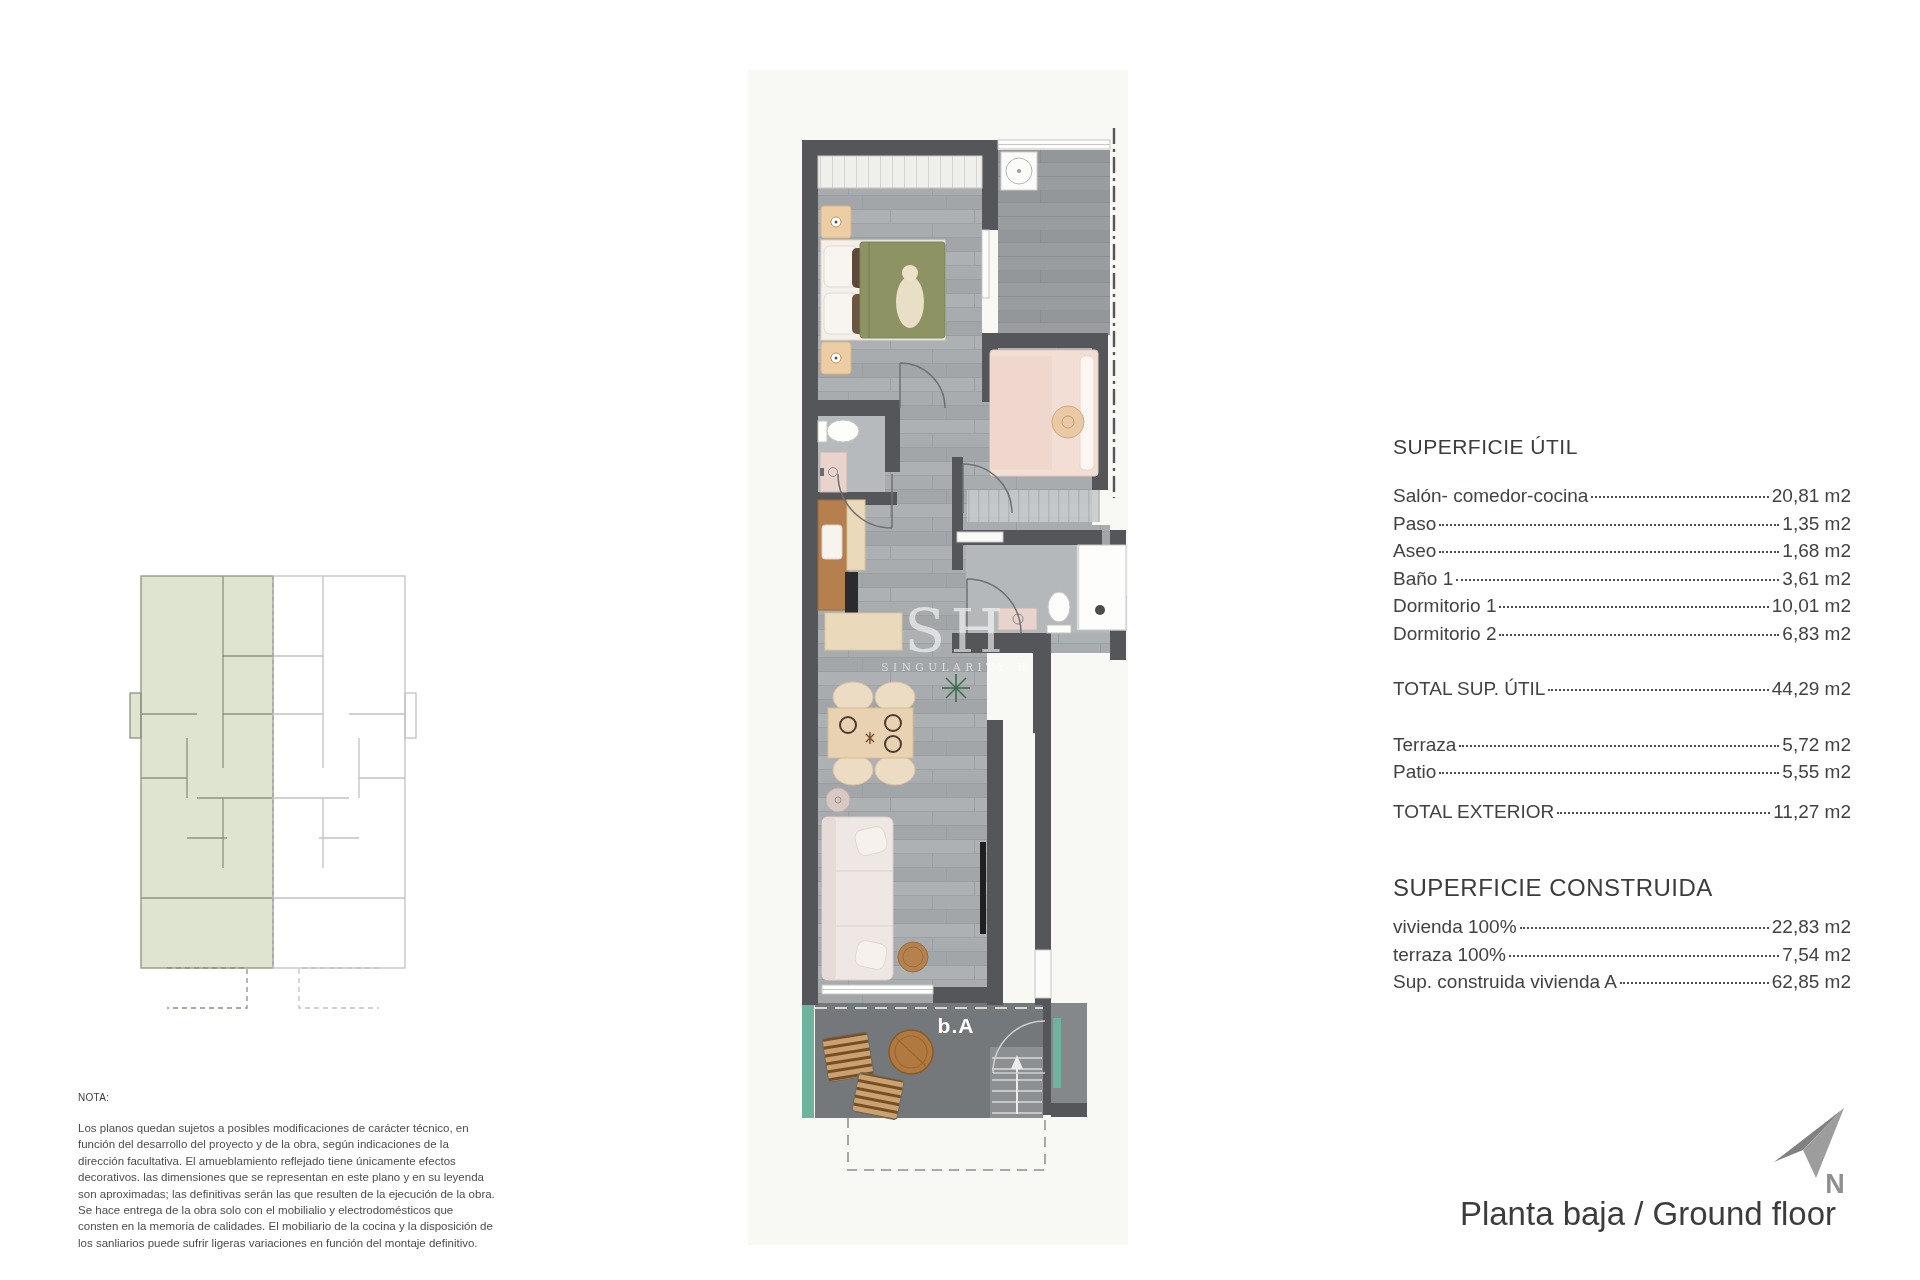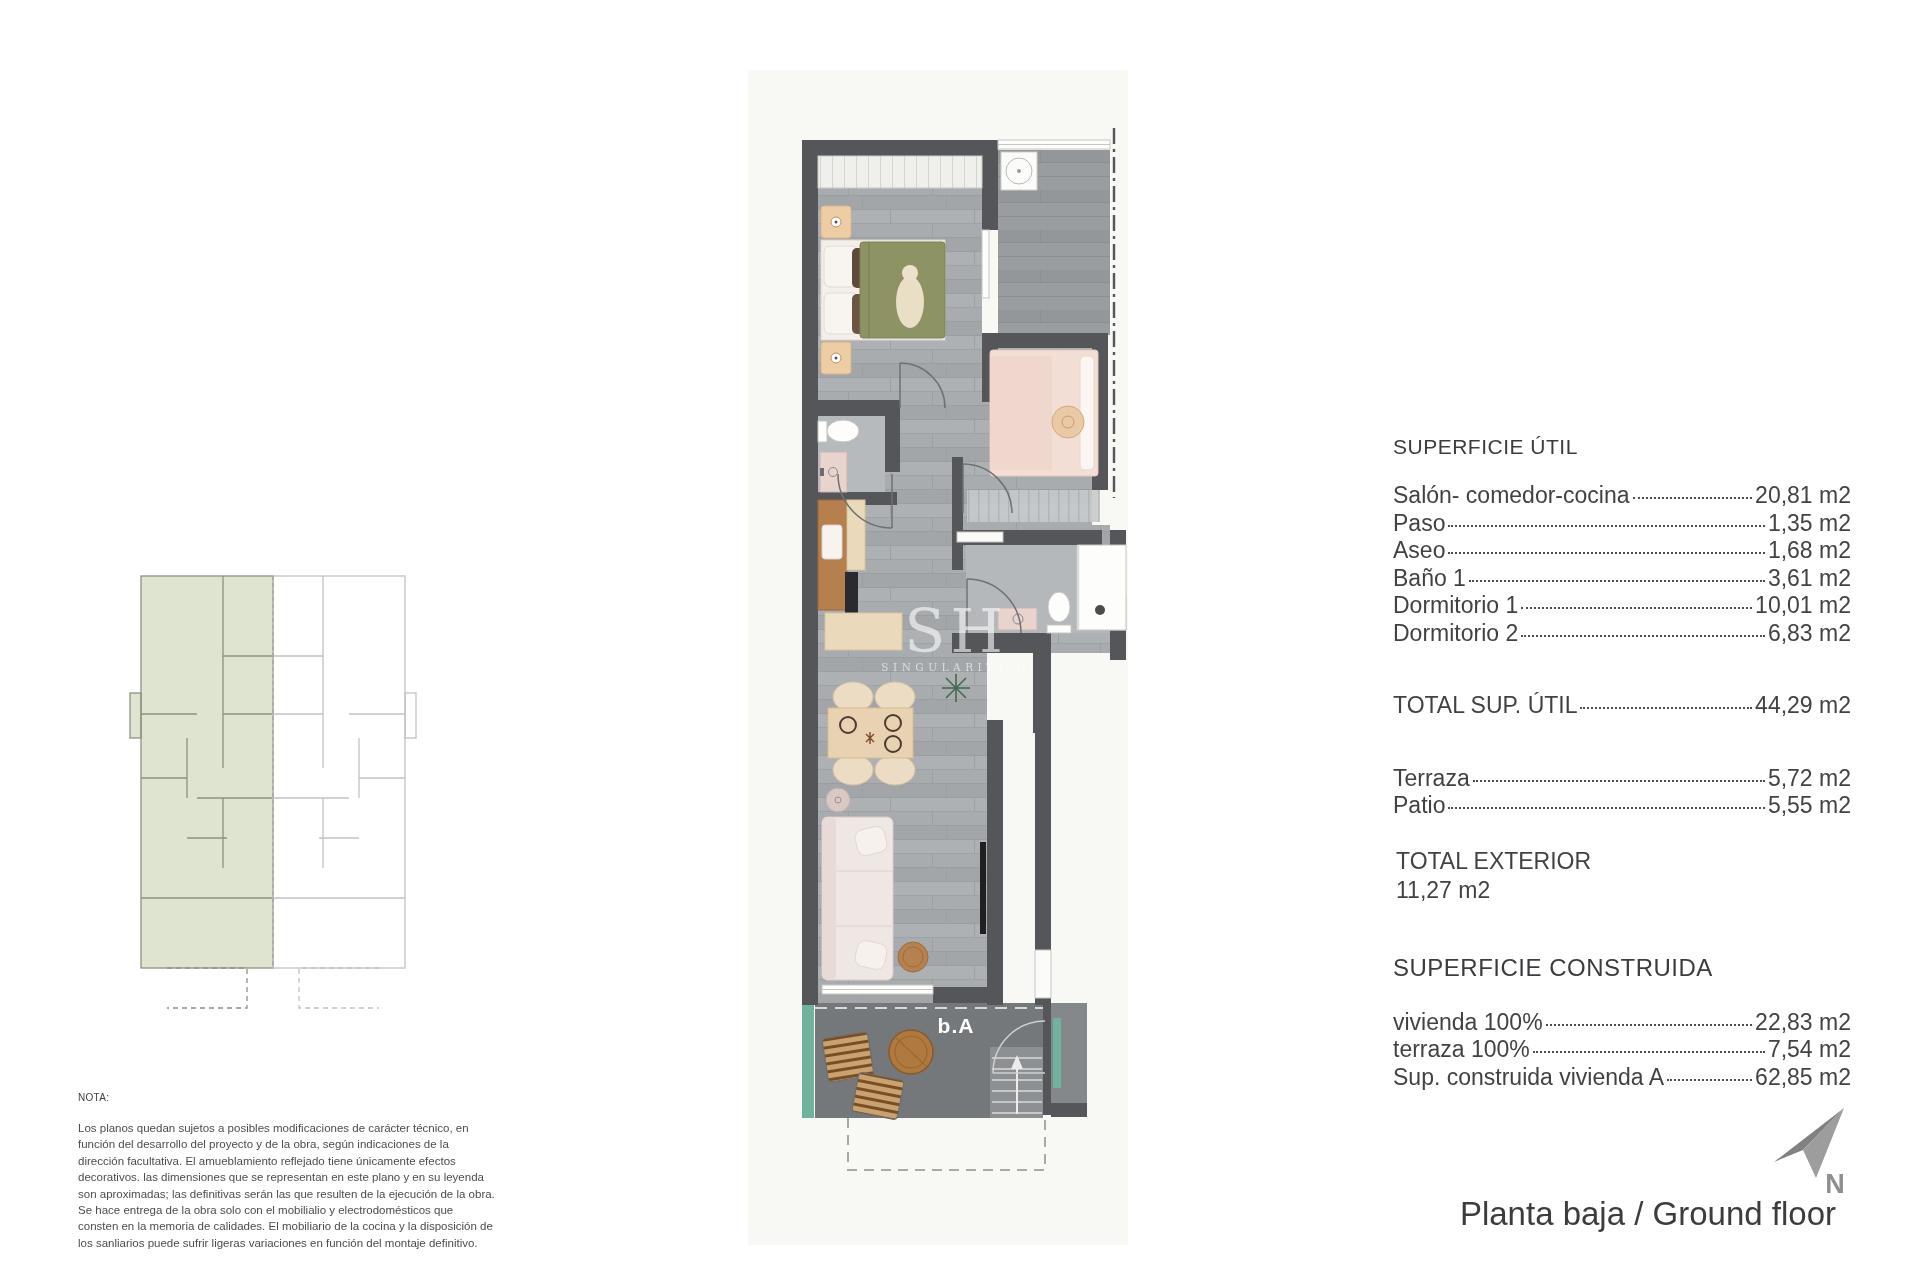--- a/index.html
+++ b/index.html
@@ -4,26 +4,26 @@
 <style>
   html,body{margin:0;padding:0;background:#fff;}
   .page{position:relative;width:1920px;height:1280px;background:#ffffff;overflow:hidden;
         font-family:"Liberation Sans",sans-serif;color:#3f4042;}
   .abs{position:absolute;}
   
   .spec{left:1393px;top:428px;width:458px;}
   .spec-title{font-size:33px;line-height:42px;color:#3b3c3e;letter-spacing:.5px;white-space:nowrap;}
   .spec-sub{font-size:21px;line-height:26px;margin-top:6px;color:#3b3c3e;letter-spacing:.5px;}
   .srows{margin-top:22px;}
-  .srow{display:flex;align-items:baseline;font-size:23px;line-height:27.5px;color:#414244;}
+  .srow{display:flex;align-items:baseline;font-size:19px;line-height:27.5px;color:#414244;}
   .srow .lbl{white-space:nowrap;}
   .srow .dots{flex:1;border-bottom:2.4px dotted #4c4d4f;margin:0 3px;position:relative;top:-4px;}
   .srow .val{white-space:nowrap;}
-  .mt28{margin-top:45px;}
-  .mt30{margin-top:28px;flex-direction:column;}
+  .mt28{margin-top:28px;}
+  .mt30{margin-top:12px;}
   .spec-sub2{font-size:24px;line-height:26px;margin-top:50px;color:#3b3c3e;letter-spacing:.5px;}
   
   .caption{left:1378px;top:1195px;width:458px;text-align:right;font-size:33px;color:#3b3c3e;white-space:nowrap;}
   
   .note{left:78px;top:1092px;width:418px;}
   .note-h{font-size:10px;color:#3d3d3d;letter-spacing:.3px;}
   .note-b{margin-top:17px;font-size:11.5px;line-height:16.4px;color:#4c4c4c;text-align:left;}
 </style>
 </head>
 <body>

